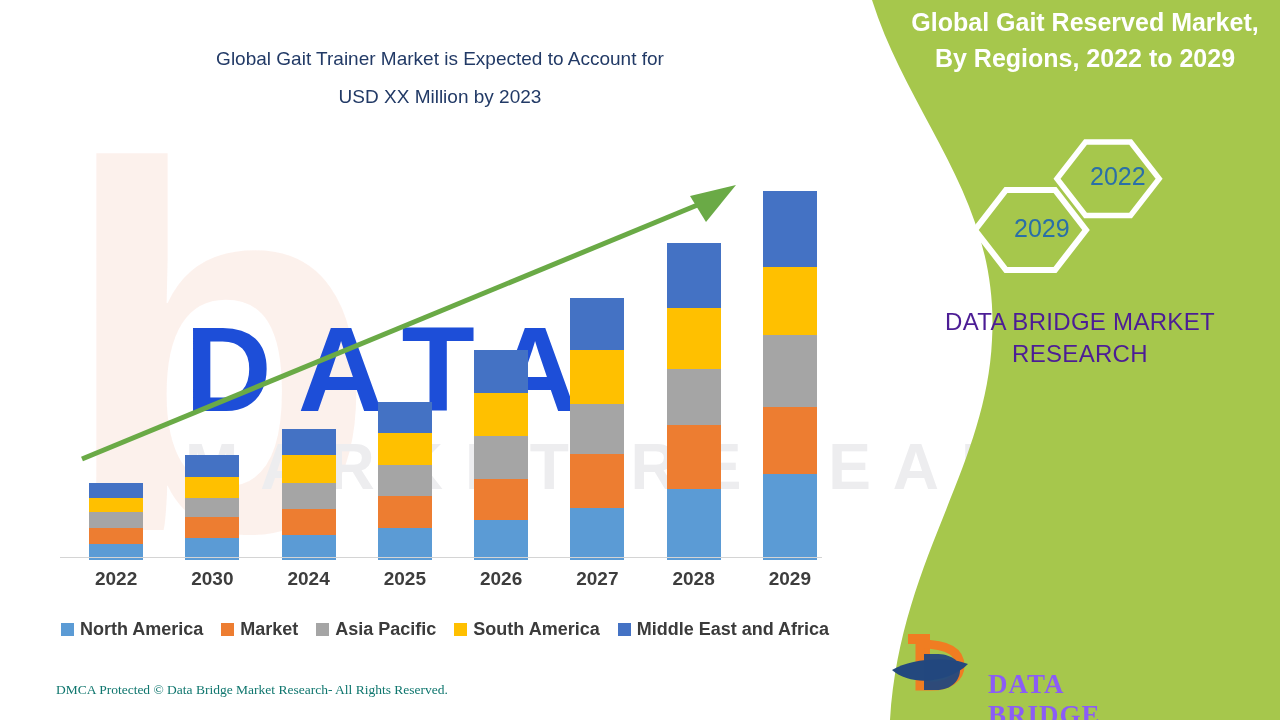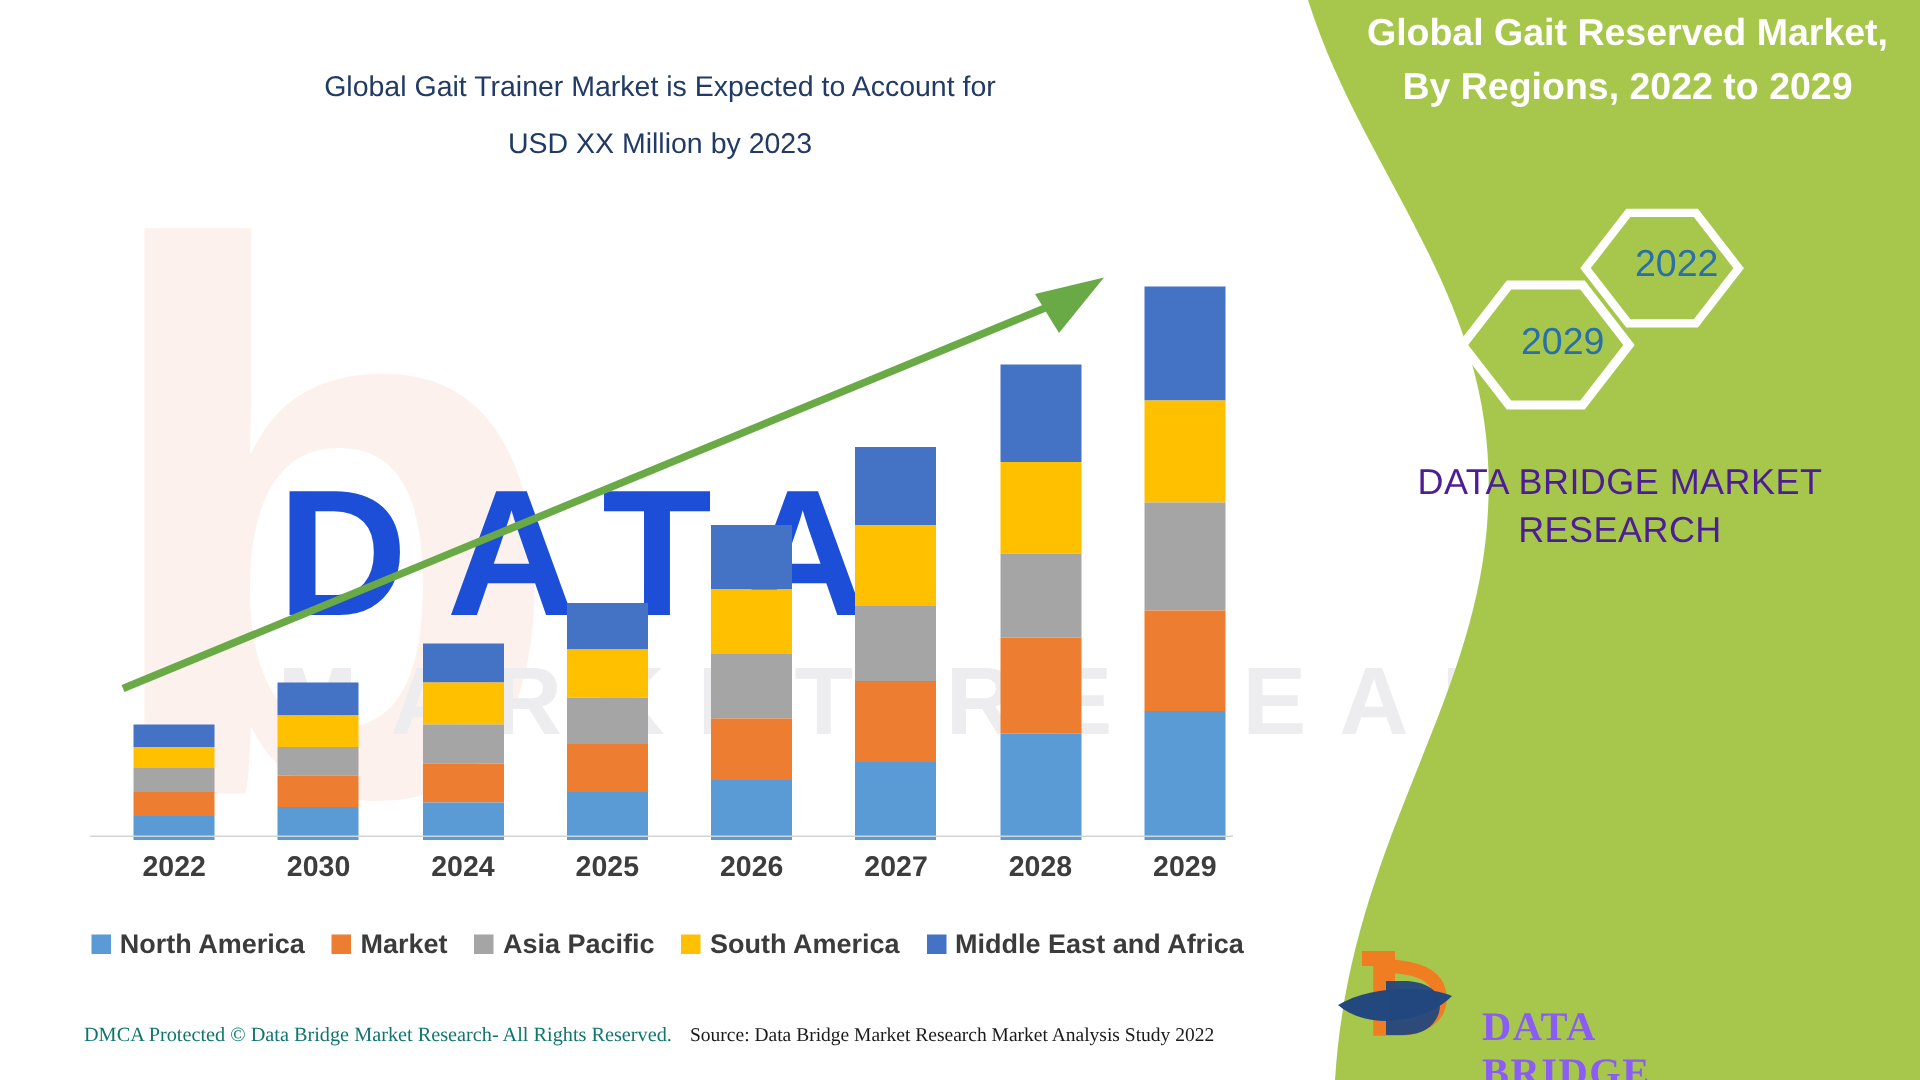--- a/index.html
+++ b/index.html
@@ -169,21 +169,20 @@
         <span class="lg-tx">South America</span>
       </div>
       <div class="lg-item">
         <span class="lg-sw" style="background: rgb(68, 114, 196);"></span>
         <span class="lg-tx">Middle East and Africa</span>
       </div>
     </div>
 
   <div class="footer">
     <div class="f-left">DMCA Protected © Data Bridge Market Research- All Rights Reserved.</div>
-    <div class="f-right">Source: Data Bridge Market Research Market Analysis Study 2022</div>
   </div>
 
   <div class="green-panel">
     <svg width="440" height="720" viewBox="0 0 440 720">
       <path d="M 32 0 C 70 120 160 200 152 340 C 146 470 60 560 50 720 L 440 720 L 440 0 Z" fill="#a6c74c"></path>
     </svg>
 
     <div class="panel-title">
       <div>Global Gait Reserved Market,</div>
       <div>By Regions, 2022 to 2029</div>

